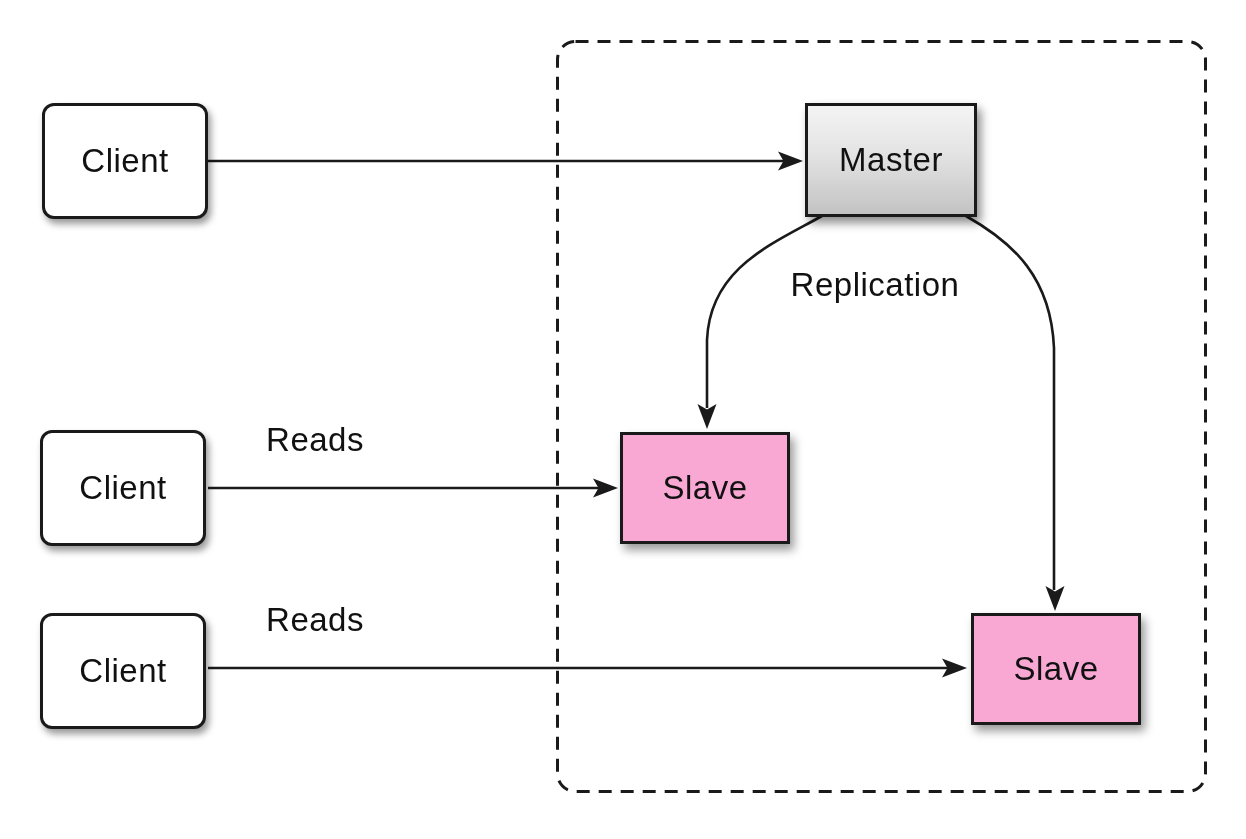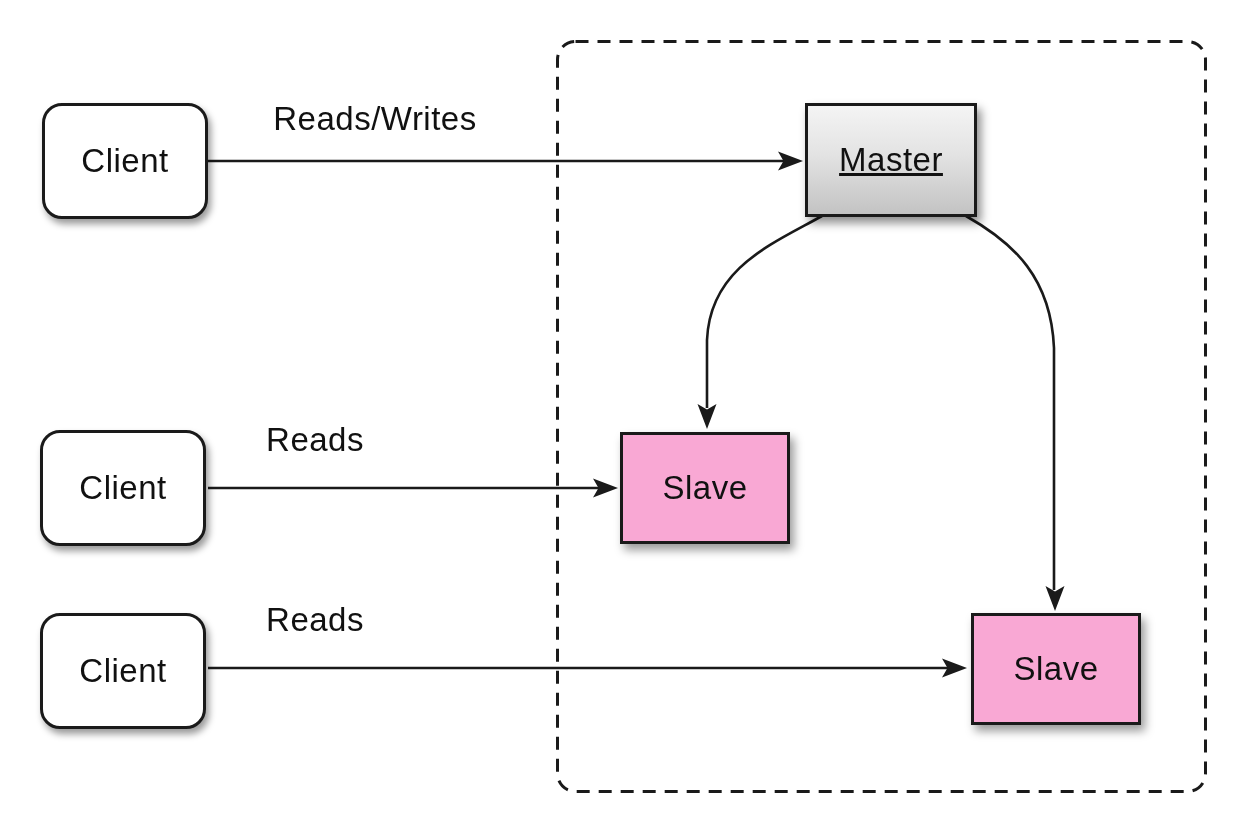--- a/index.html
+++ b/index.html
@@ -27,33 +27,32 @@
     justify-content: center;
     font-size: 33px;
     color: #111111;
     letter-spacing: 0.5px;
     z-index: 2;
   }
   .client {
     width: 166px; height: 116px;
     background: #ffffff;
     border: 3px solid #1a1a1a;
-    border-radius: 20px;
+    border-radius: 12px;
     box-shadow: 3px 5px 7px rgba(0,0,0,0.40);
   }
   .client-1 { left: 42px;  top: 103px; }
   .client-2 { left: 40px;  top: 430px; }
   .client-3 { left: 40px;  top: 613px; }
   .master {
     left: 805px; top: 103px;
     width: 172px; height: 114px;
     background: linear-gradient(to bottom, #f4f4f4 0%, #e3e3e3 45%, #c3c3c3 100%);
     border: 3px solid #1a1a1a;
     box-shadow: 4px 6px 9px rgba(0,0,0,0.45);
-    text-decoration: underline;
   }
   .slave {
     width: 170px; height: 112px;
     background: #f9a8d4;
     border: 3px solid #1a1a1a;
     box-shadow: 4px 6px 9px rgba(0,0,0,0.40);
   }
   .slave-1 { left: 620px; top: 432px; }
   .slave-2 { left: 971px; top: 613px; }
   .edge-label {
@@ -112,20 +111,20 @@
   </div>
 
   <div class="node slave slave-1">
     <span>Slave</span>
   </div>
 
   <div class="node slave slave-2">
     <span>Slave</span>
   </div>
 
-  <div class="edge-label lbl-reads-writes">Reads/Writes</div>
 
   <div class="edge-label lbl-reads-top">Reads</div>
 
   <div class="edge-label lbl-reads-bottom">Reads</div>
 
+  <div class="edge-label lbl-replication">Replication</div>
 
 </div>
 
 </body></html>

